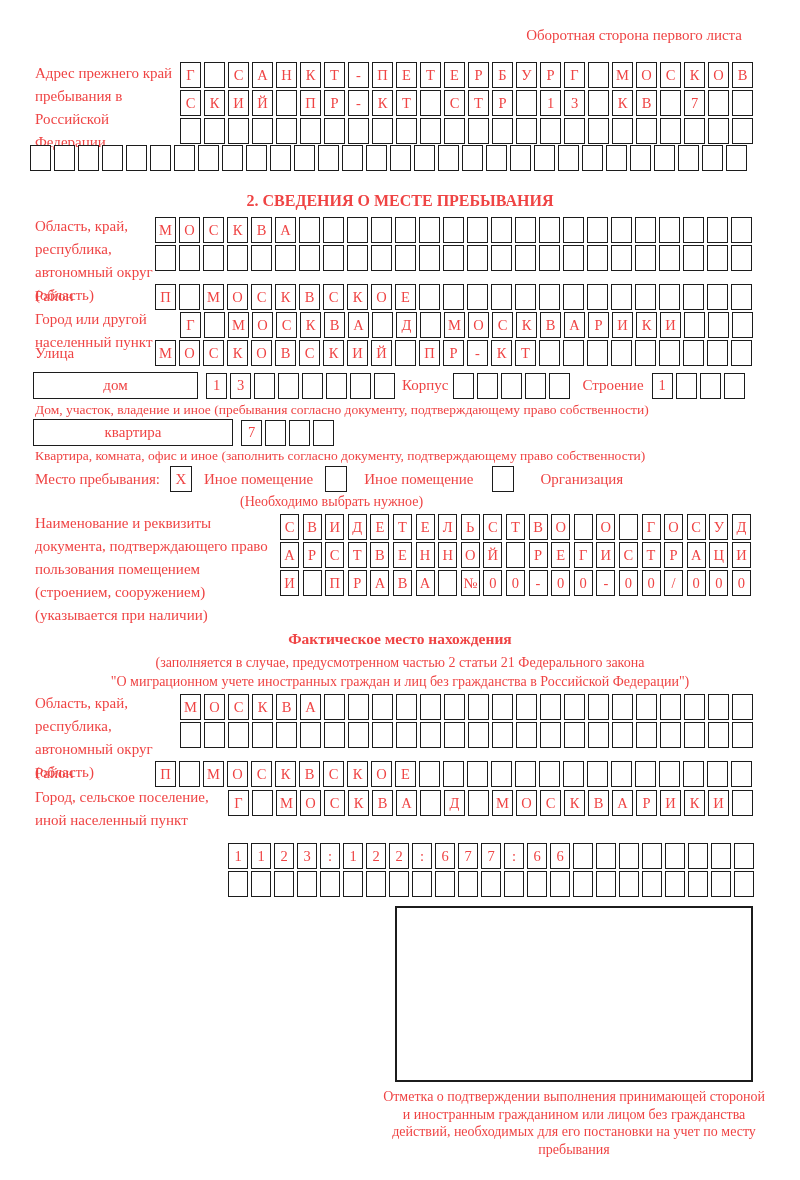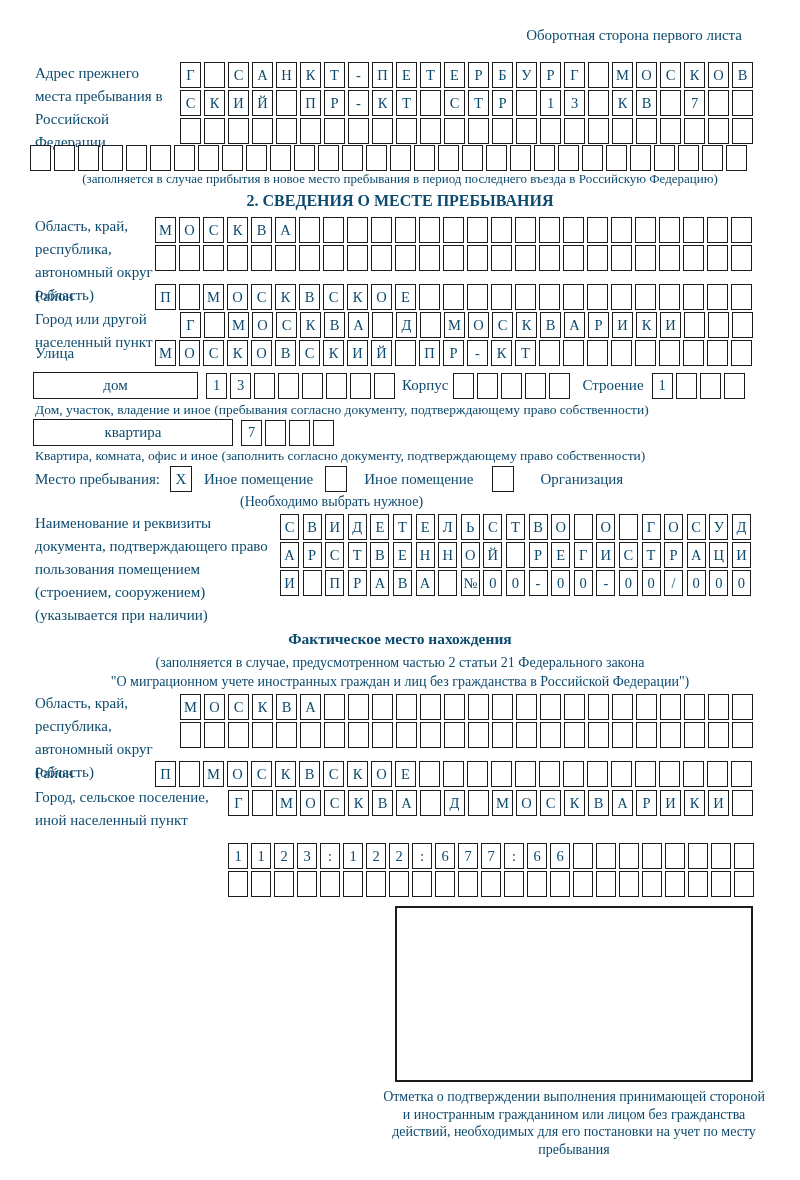--- a/index.html
+++ b/index.html
@@ -1,21 +1,21 @@
 <!DOCTYPE html>
 <html><head>
 <meta charset="utf-8">
 <style>
   html,body{margin:0;padding:0;background:#ffffff;}
   #page{
     position:relative;
     width:800px;height:1180px;
     background:#ffffff;
     font-family:"Liberation Serif","DejaVu Serif",serif;
-    color:#0c4a6e;
+    color:#ef4444;
     overflow:hidden;
   }
   .abs{position:absolute;}
   .lbl{font-size:15px;line-height:23px;}
   .caption{font-size:13px;}
   .hdr{font-weight:bold;font-size:16px;text-align:center;}
   .boxrow{display:flex;gap:3px;}
   .boxrow .cell{
     box-sizing:border-box;
     width:21px;height:26px;
@@ -48,21 +48,21 @@
   }
   .centernote{text-align:center;}
 </style>
 </head>
 <body>
 
 <div id="page">
 
   <div class="abs" style="top:27px;right:58px;font-size:15px;">Оборотная сторона первого листа</div>
 
-  <div class="abs lbl" style="left:35px;top:62px;width:140px;">Адрес прежнего места пребывания в Российской Федерации</div>
+  <div class="abs lbl" style="left:35px;top:62px;width:140px;">Адрес прежнего край пребывания в Российской Федерации</div>
   <div class="abs boxrow" style="left:180px;top:62px;">
       <span class="cell">Г</span>
       <span class="cell"></span>
       <span class="cell">С</span>
       <span class="cell">А</span>
       <span class="cell">Н</span>
       <span class="cell">К</span>
       <span class="cell">Т</span>
       <span class="cell">-</span>
       <span class="cell">П</span>
@@ -159,21 +159,20 @@
       <span class="cell"></span>
       <span class="cell"></span>
       <span class="cell"></span>
       <span class="cell"></span>
       <span class="cell"></span>
       <span class="cell"></span>
       <span class="cell"></span>
       <span class="cell"></span>
       <span class="cell"></span>
     </div>
-  <div class="abs caption centernote" style="left:0;top:171px;width:800px;">(заполняется в случае прибытия в новое место пребывания в период последнего въезда в Российскую Федерацию)</div>
 
   <div class="abs hdr" style="left:0;top:192px;width:800px;">2. СВЕДЕНИЯ О МЕСТЕ ПРЕБЫВАНИЯ</div>
 
   <div class="abs lbl" style="left:35px;top:215px;width:118px;">Область, край, республика, автономный округ (область)</div>
   <div class="abs boxrow" style="left:155px;top:217px;">
       <span class="cell">М</span>
       <span class="cell">О</span>
       <span class="cell">С</span>
       <span class="cell">К</span>
       <span class="cell">В</span>

